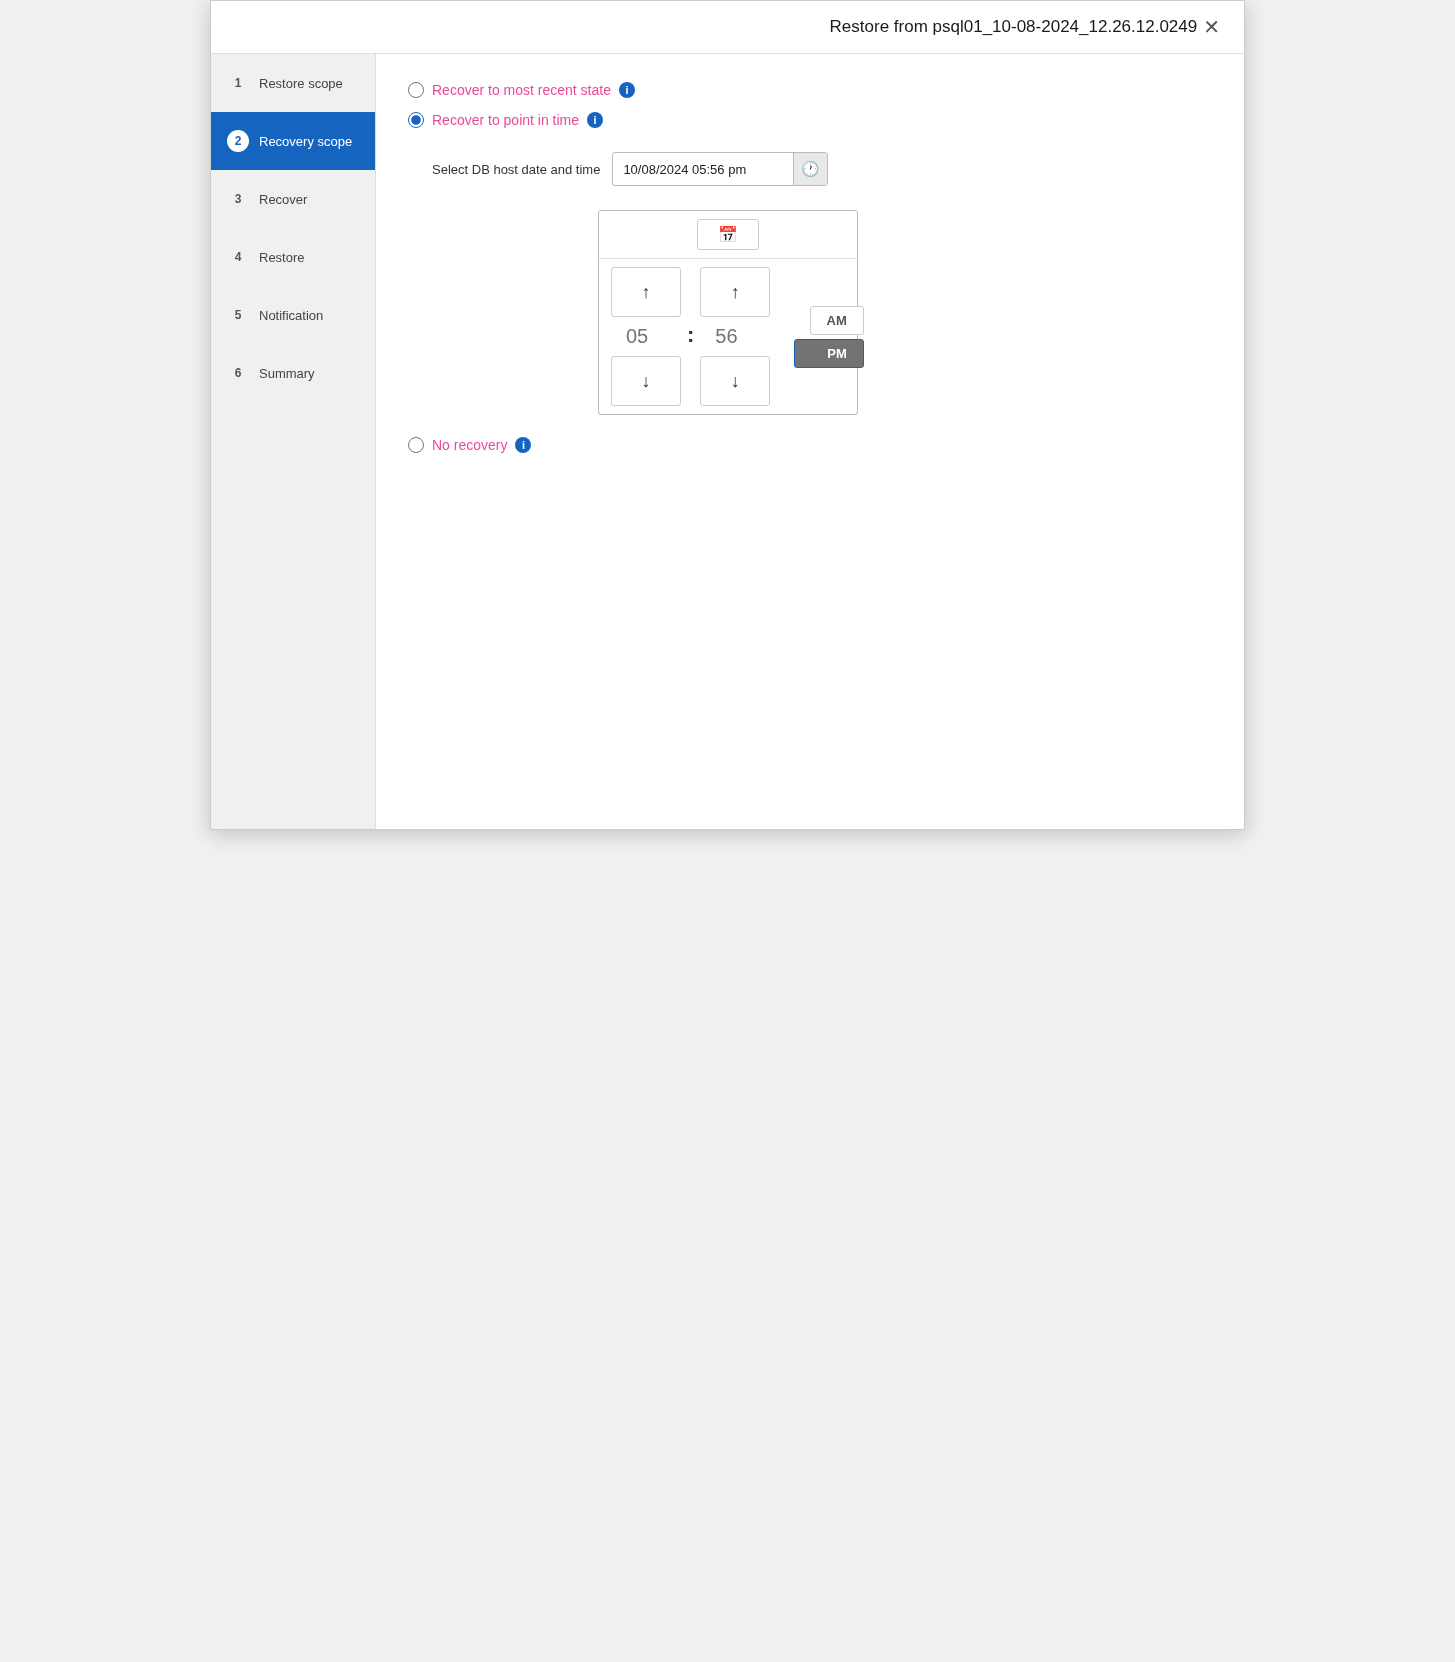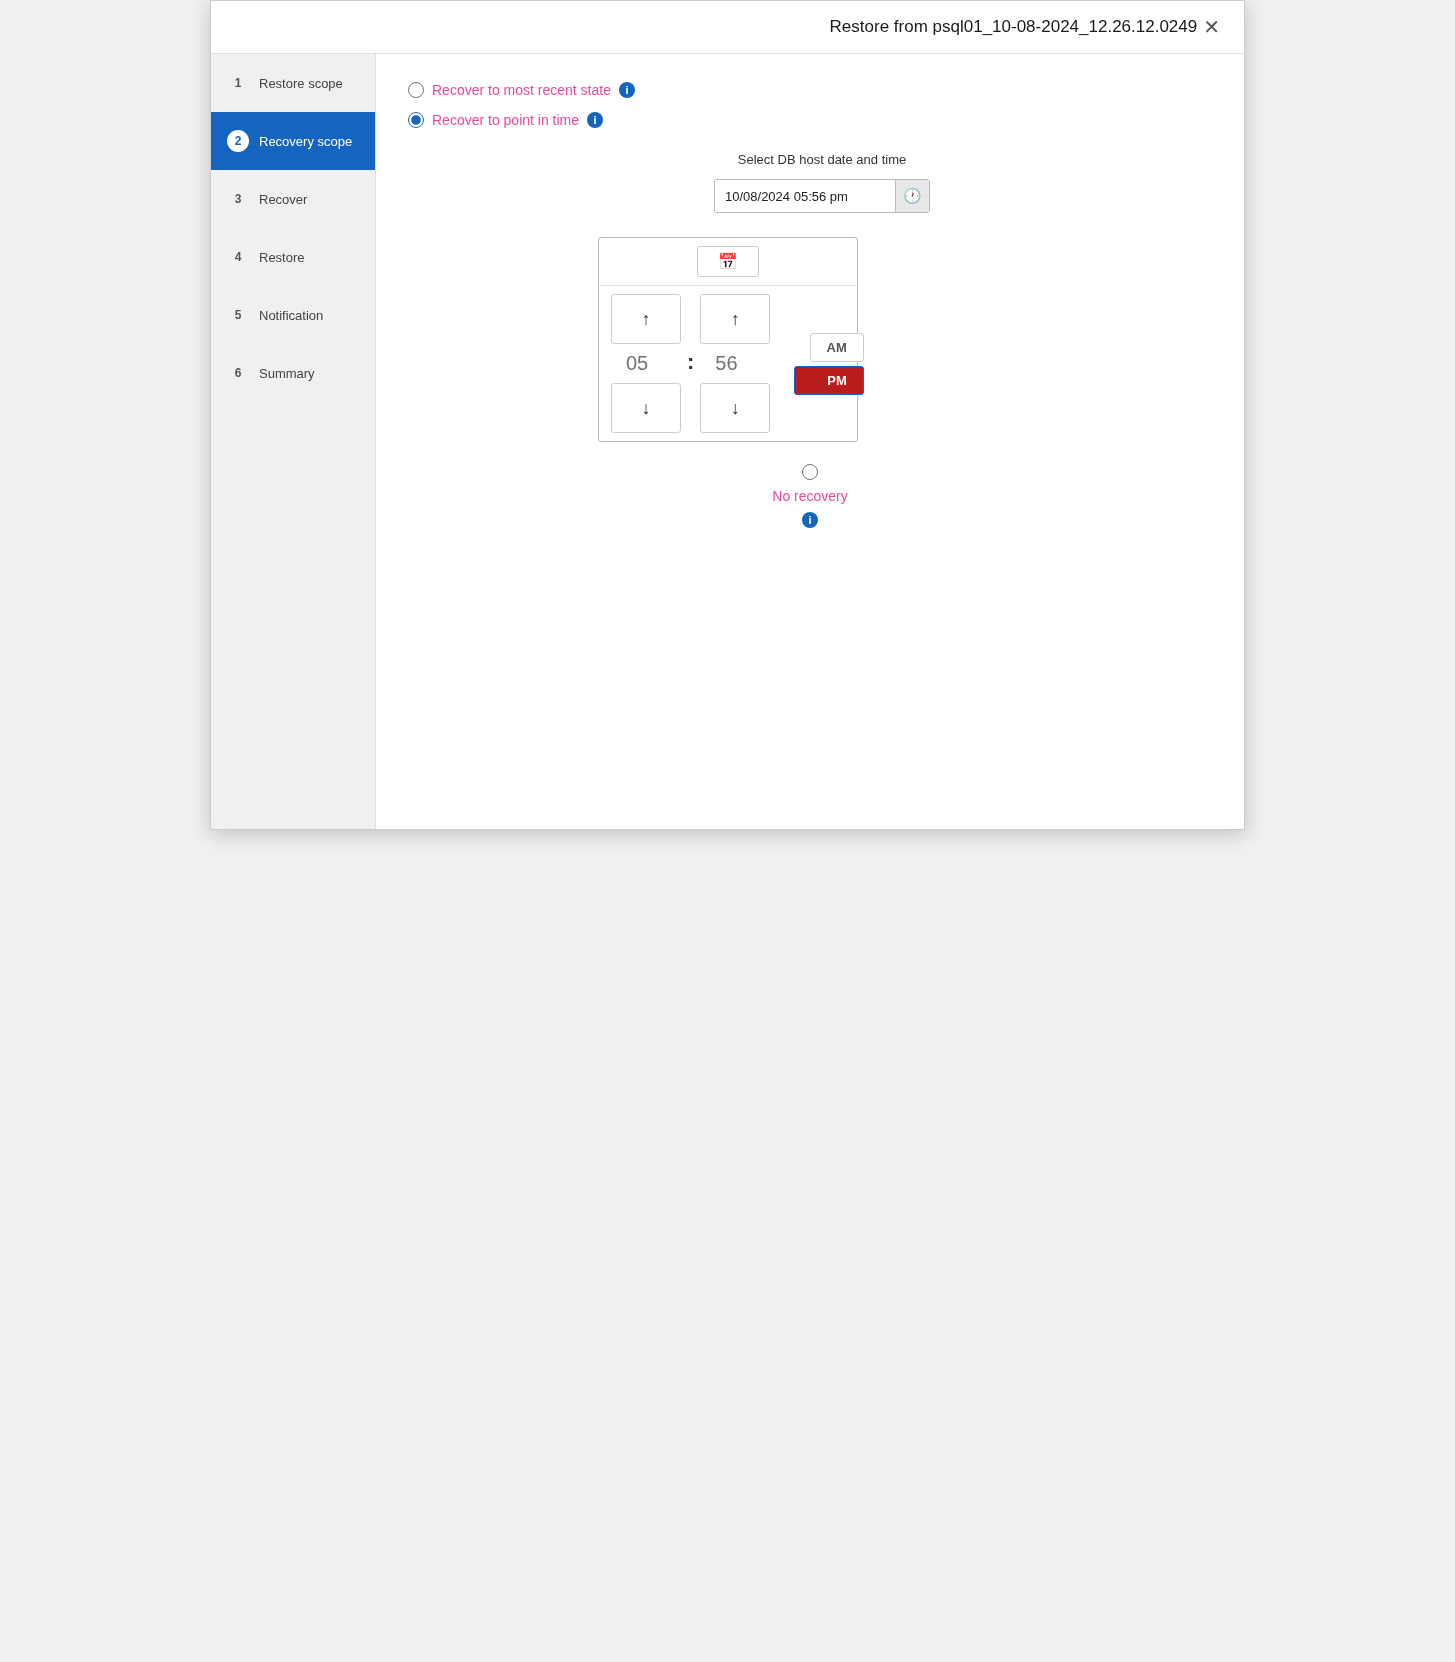--- a/index.html
+++ b/index.html
@@ -159,21 +159,20 @@
       cursor: pointer;
       flex-shrink: 0;
     }
 
     .date-time-row {
       display: flex;
       align-items: center;
       gap: 12px;
       margin-top: 10px;
       margin-left: 24px;
-      flex-direction: column;
     }
 
     .date-time-label {
       font-size: 13px;
       color: #333;
       min-width: 150px;
     }
 
     .date-time-input-wrapper {
       display: flex;
@@ -295,21 +294,21 @@
       border: 1px solid #ccc;
       border-radius: 3px;
       cursor: pointer;
       font-size: 13px;
       font-weight: 600;
       background: #fff;
       color: #555;
     }
 
     .ampm-btn.active {
-      background: #b91c1c;
+      background: #737373;
       color: #fff;
       border-color: #1565c0;
       padding-left: 32px;
     }
 
     
     .dialog-footer {
       border-top: 1px solid #e0e0e0;
       padding: 16px 24px;
       display: flex;
@@ -436,21 +435,21 @@
               </button>
             </div>
 
             <div class="ampm-col">
               <button class="ampm-btn">AM</button>
               <button class="ampm-btn active">PM</button>
             </div>
           </div>
         </div>
 
-        <label class="radio-row" style="margin-top: 8px; flex-direction: column;">
+        <label class="radio-row" style="margin-top: 8px;">
           <input type="radio" name="recovery" style="">
           <span class="radio-label">No recovery</span>
           <span class="info-icon">i</span>
         </label>
       </div>
     </div>
   </div>
 
 </div>
 

